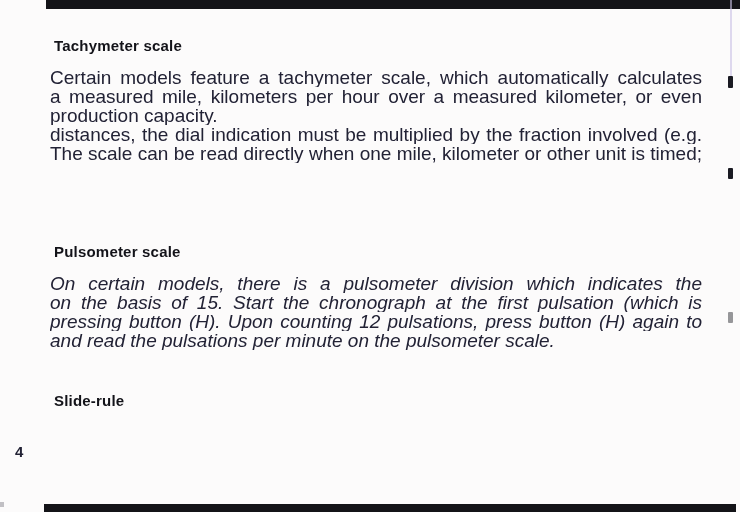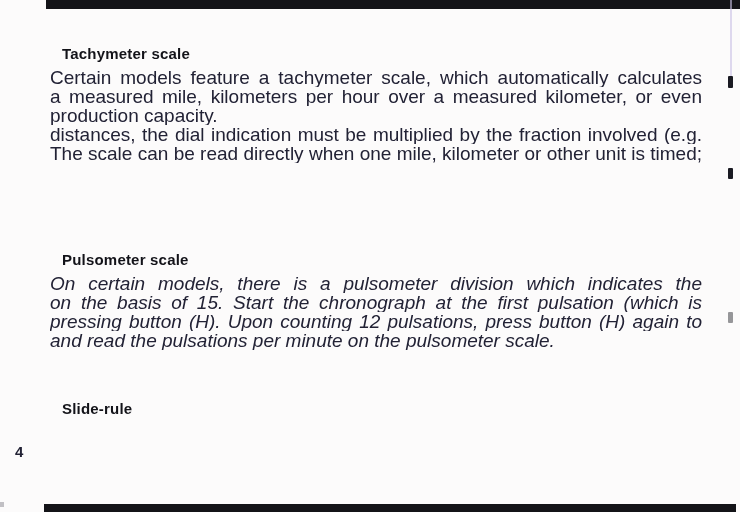--- a/index.html
+++ b/index.html
@@ -15,21 +15,21 @@
   .bar-bottom{position:absolute;bottom:0;left:44px;width:692px;height:8px;background:#141418;}
   .edge-line{position:absolute;top:0;right:8px;width:2px;height:84px;background:#c9c2e6;opacity:.6;}
   .tick{position:absolute;right:7px;width:5px;background:#1a1a22;border-radius:1px;}
   .tick.t1{top:76px;height:12px;}
   .tick.t2{top:168px;height:11px;}
   .tick.t3{top:312px;height:11px;opacity:.45;}
   .speck{position:absolute;left:0;top:502px;width:4px;height:5px;background:#9a9aa0;opacity:.6;}
 
   
   .sec-h{
-    position:absolute;left:50px;margin:12px;
+    position:absolute;left:50px;margin:4px;
     font-size:15px;line-height:15px;font-weight:700;
     letter-spacing:.2px;color:#131319;white-space:nowrap;
   }
   .h1{top:34px;} .h2{top:240px;} .h3{top:389px;}
 
   .para{
     position:absolute;left:50px;width:652px;
     font-size:19px;line-height:19px;color:#222235;
   }
   .p1{top:68px;} .p2{top:274px;font-style:italic;} .p3{top:426px;}

